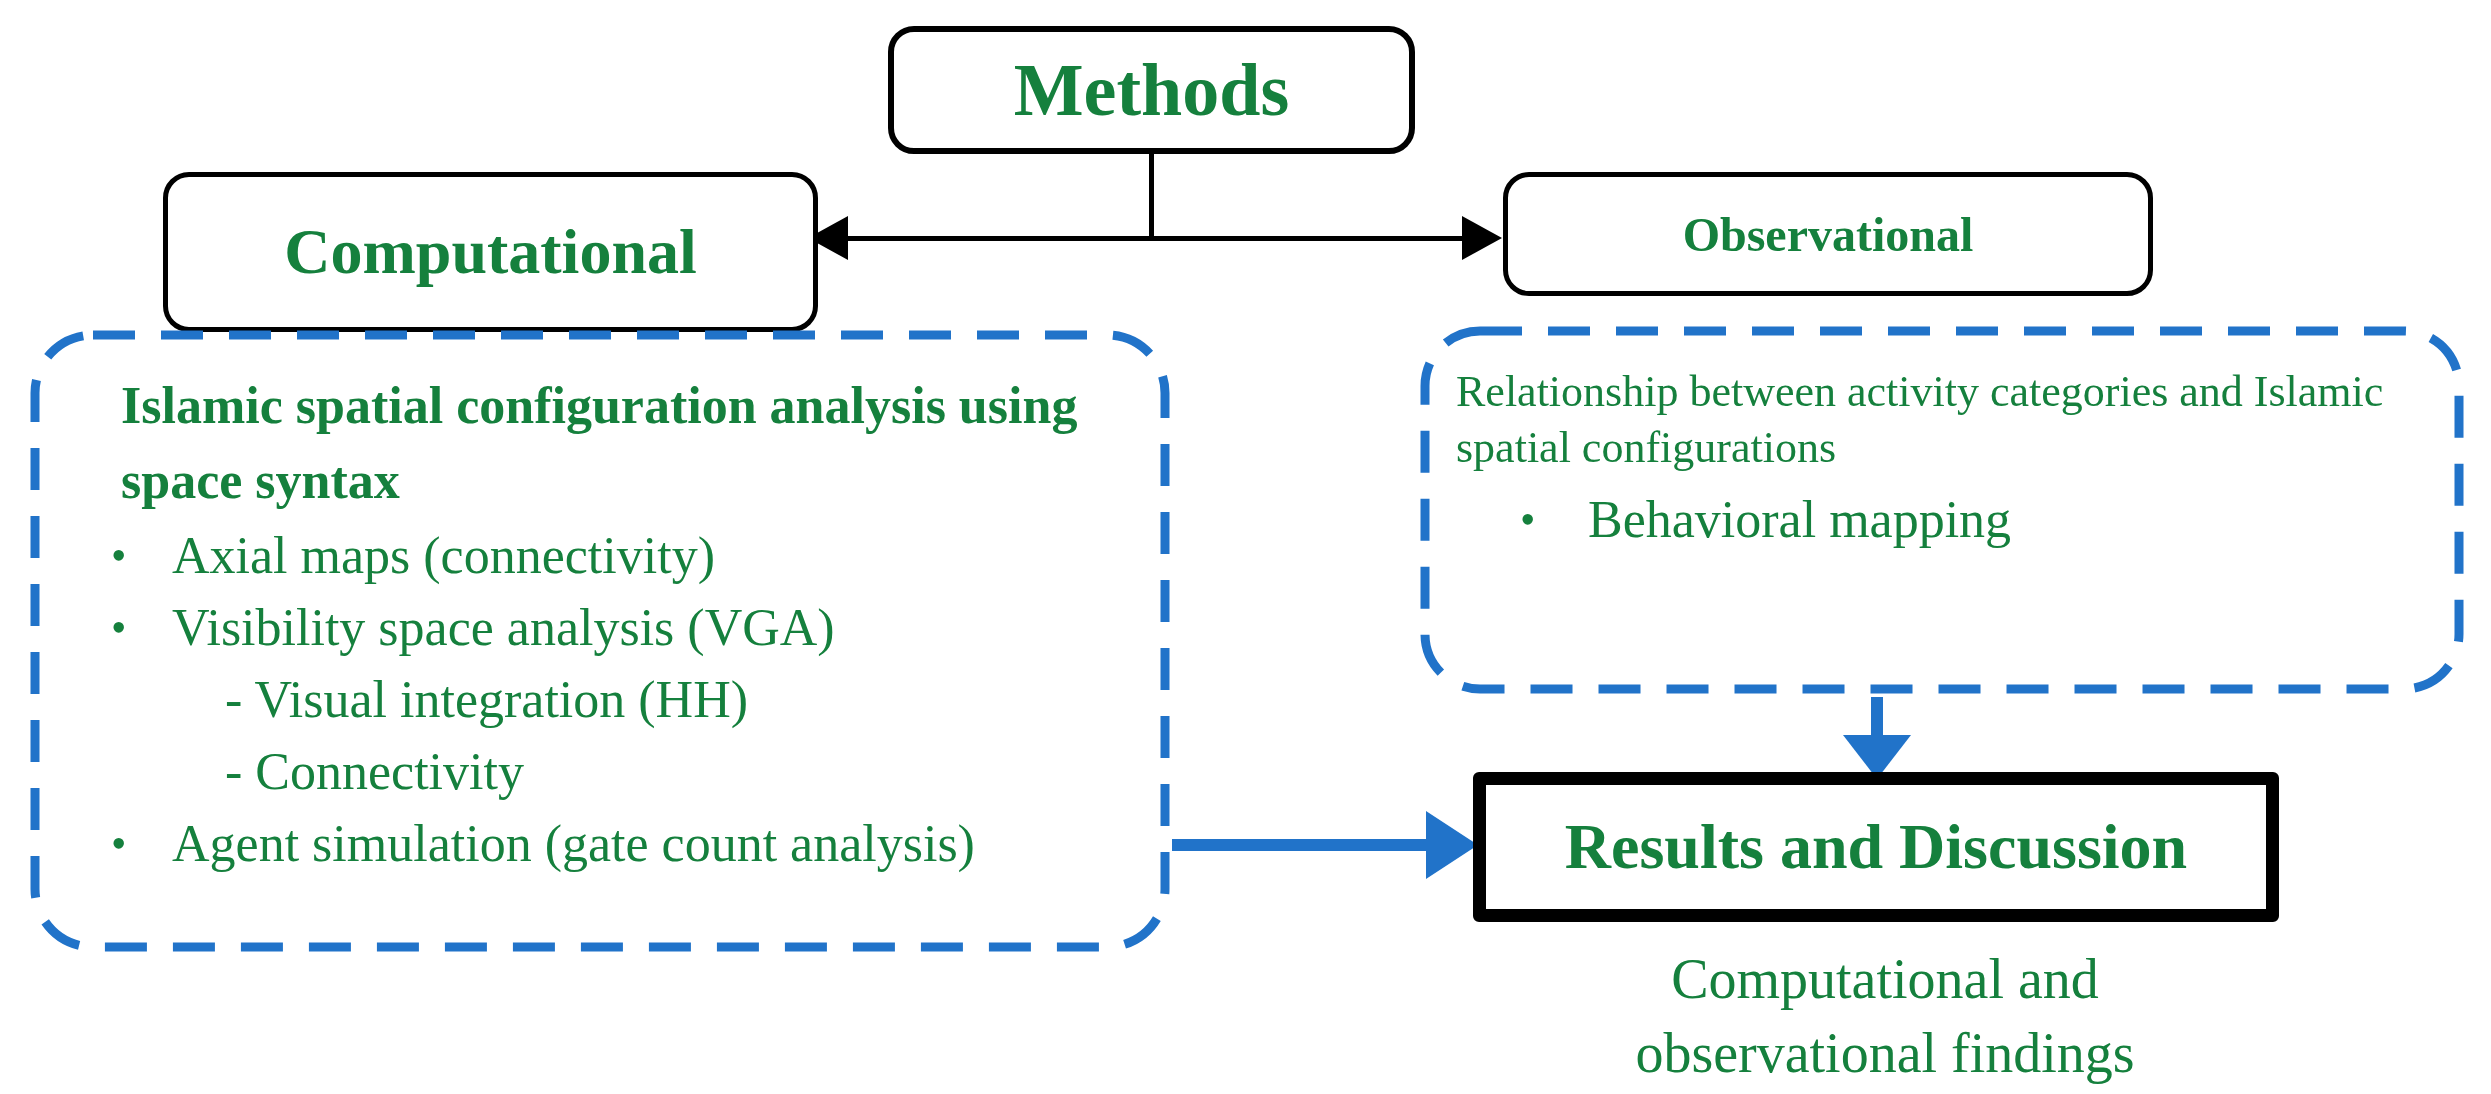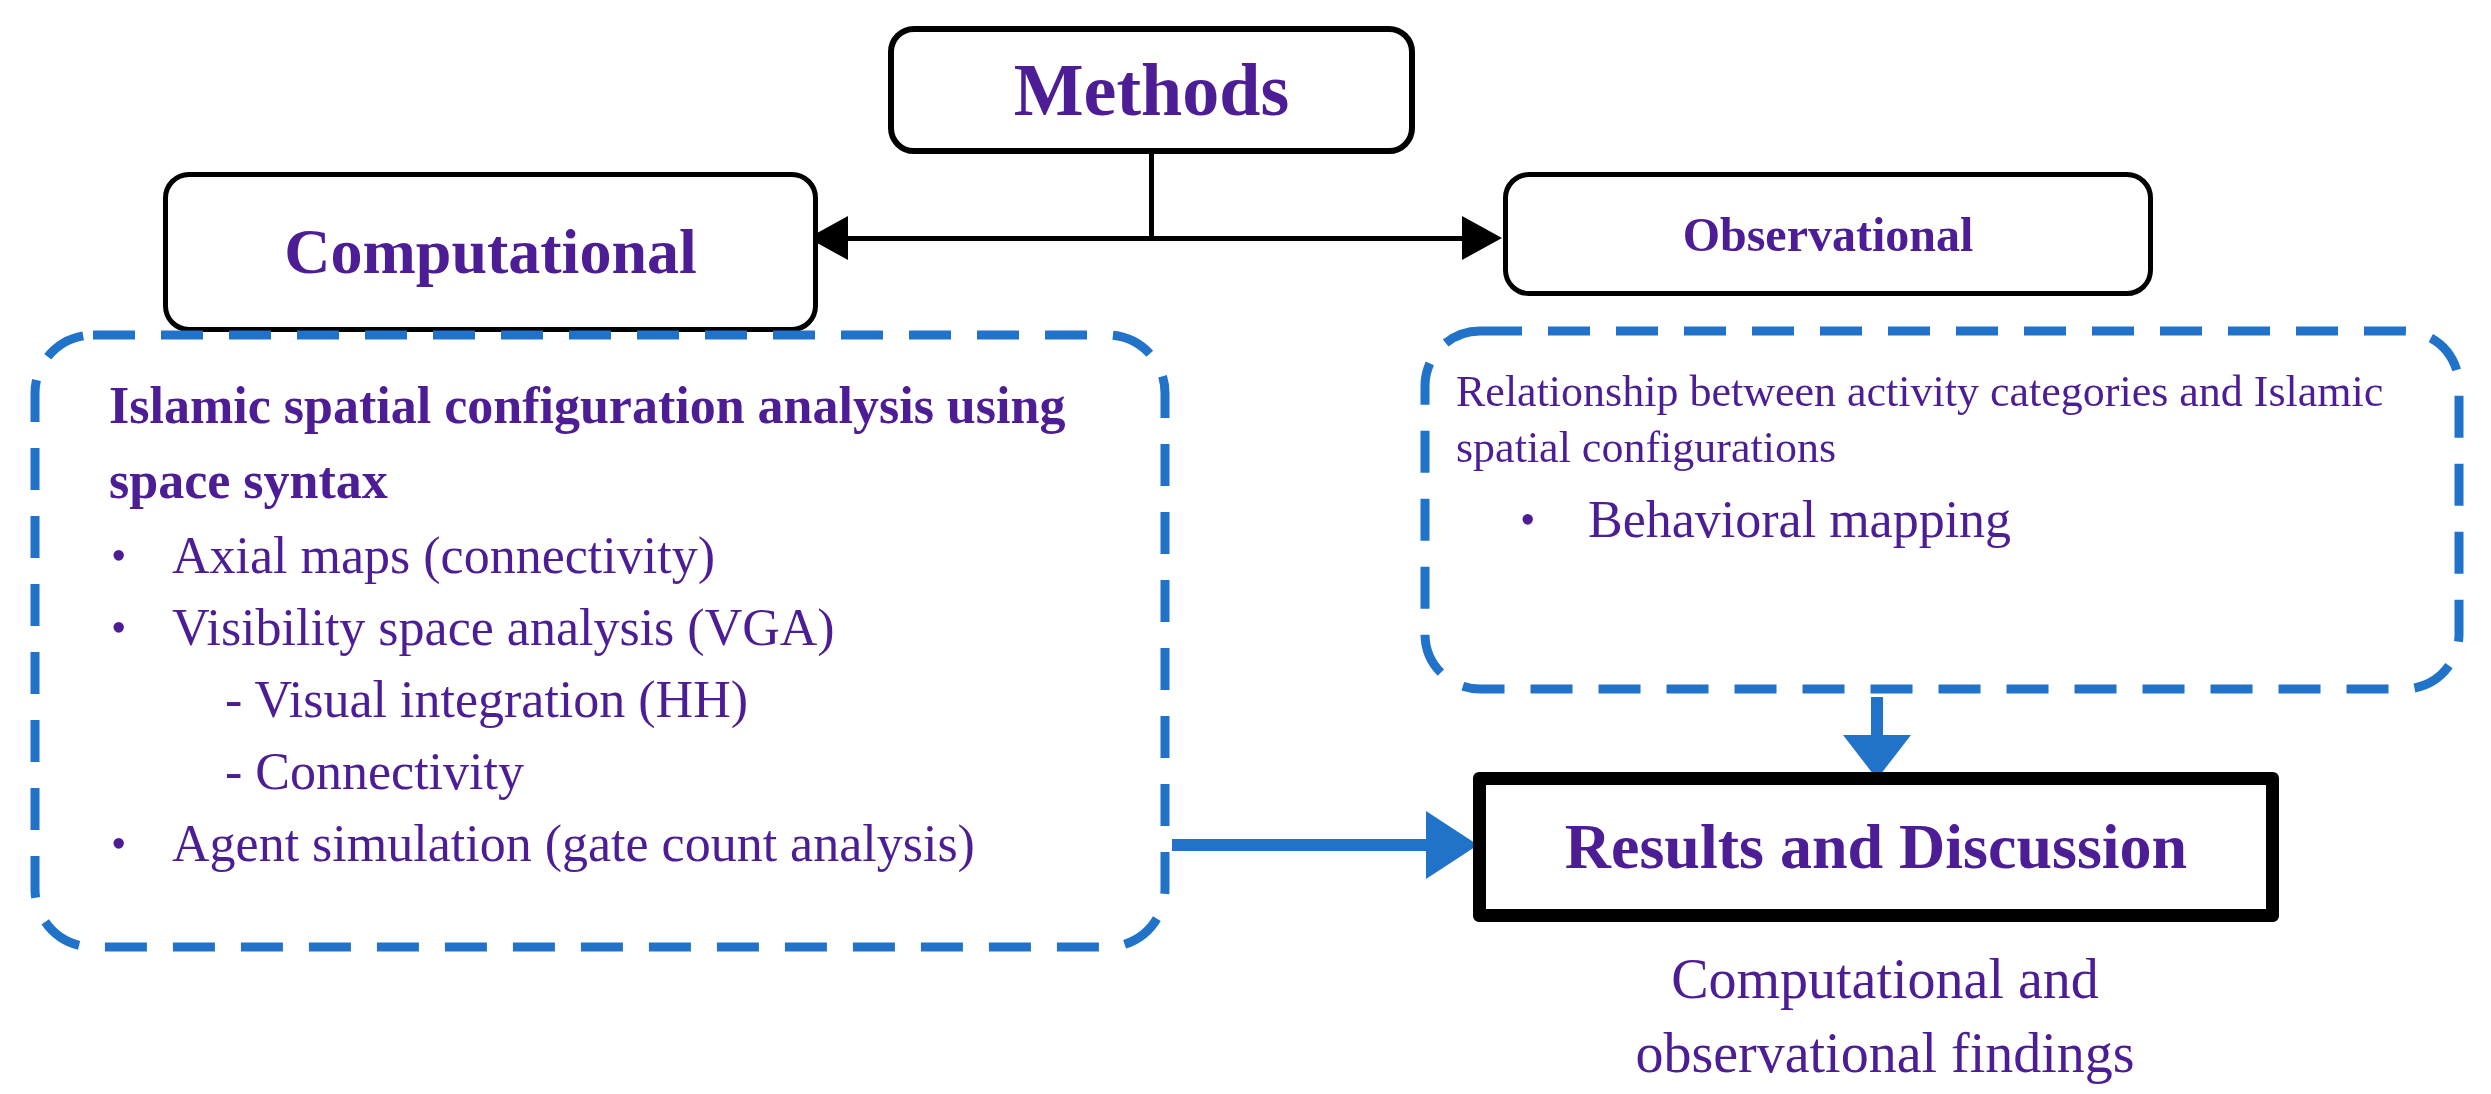--- a/index.html
+++ b/index.html
@@ -1,21 +1,21 @@
 <!DOCTYPE html>
 <html><head>
 <meta charset="utf-8">
 <style>
   html,body{margin:0;padding:0;background:#ffffff;}
   #canvas{
     position:relative;
     width:2491px;height:1094px;
     background:#ffffff;
     font-family:"Liberation Serif","DejaVu Serif",serif;
-    color:#4c1d95;
+    color:#15803d;
     overflow:hidden;
   }
   
   .node{
     position:absolute;
     background:#fff;
     border:6px solid #000;
     border-radius:26px;
     display:flex;align-items:center;justify-content:center;
     font-weight:bold;
@@ -43,21 +43,21 @@
   #blue-down-head{left:1843px;top:735px;border-left:34px solid transparent;border-right:34px solid transparent;border-top:44px solid #2173C9;}
 
   
   .panel-border{position:absolute;}
   #left-panel-svg{left:30px;top:330px;}
   #right-panel-svg{left:1420px;top:326px;}
 
   
   .panel-content{position:absolute;font-size:52px;line-height:72px;}
   #left-panel-content{left:105px;top:368px;width:1020px;}
-  #left-panel-heading{font-weight:bold;line-height:75px;margin:0 0 2px 4px;}
+  #left-panel-heading{font-weight:bold;line-height:75px;margin:0 0 2px 16px;}
   #right-panel-content{left:1448px;top:356px;width:1010px;}
   #right-panel-desc{font-size:44px;line-height:56px;margin:8px;}
 
   ul.items{list-style:none;margin:0;padding:0;}
   ul.items li{position:relative;}
   li.lv1{padding-left:67px;}
   li.lv1::before{content:"\2022";position:absolute;left:6px;font-size:44px;}
   li.lv2{padding-left:120px;}
   #right-panel-content li.lv1{padding-left:140px;}
   #right-panel-content li.lv1::before{left:72px;}

